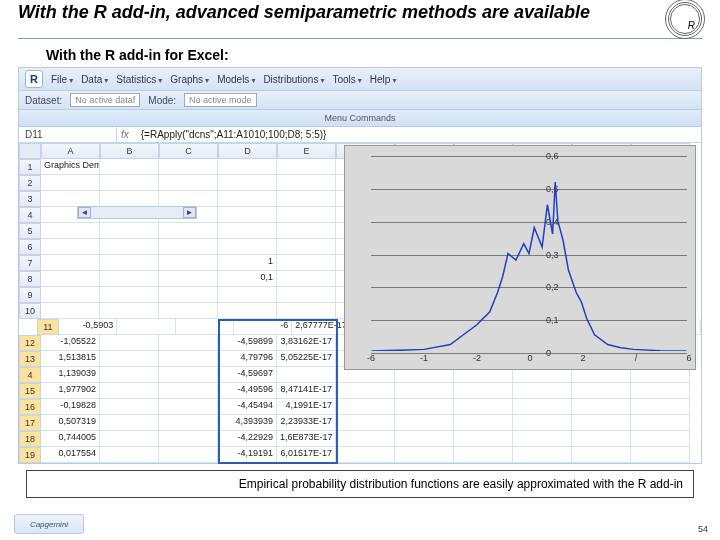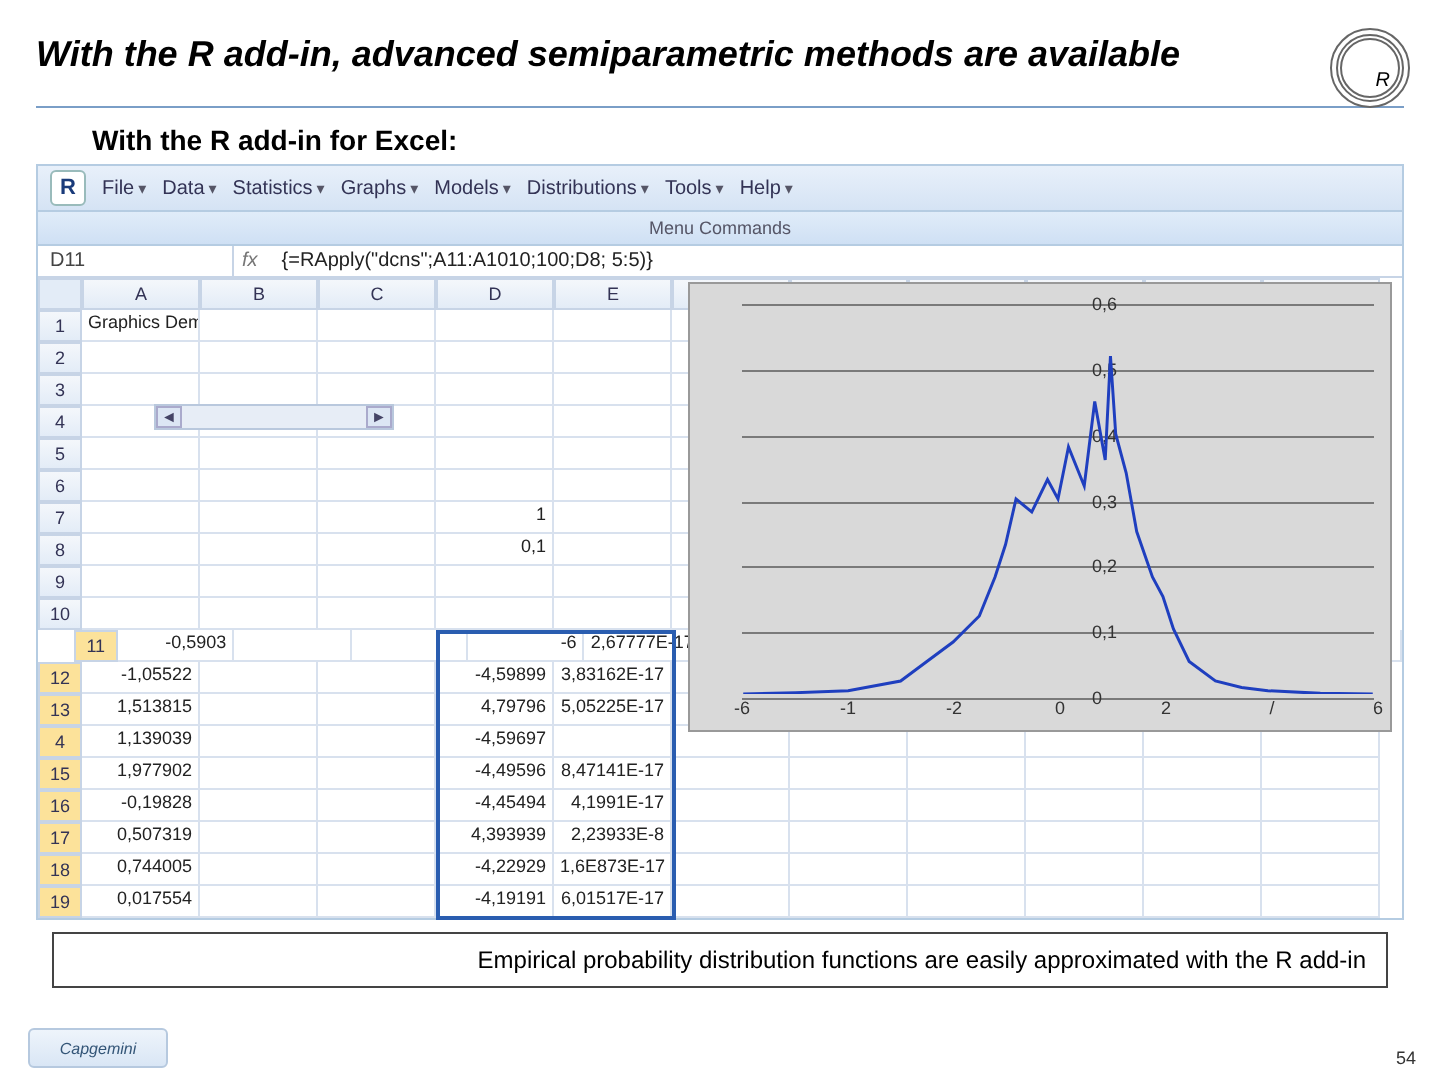--- a/index.html
+++ b/index.html
@@ -1,17 +1,17 @@
 <!DOCTYPE html>
 <html><head>
 <meta charset="utf-8">
 <style>
 *{box-sizing:border-box;margin:0;padding:0;font-family:Arial,Helvetica,sans-serif}
 body{width:720px;height:540px;background:#fff;position:relative;font-size:11px;color:#000}
-.slide{padding:17px 18px 0 18px}
+.slide{padding:2px 18px 0 18px}
 .title-row{display:flex;align-items:flex-start;border-bottom:1px solid #7a9ec7;padding-bottom:2px}
 .title{font-size:18px;font-weight:bold;font-style:italic;flex:1;line-height:1.2}
 .r-badge{width:34px;height:34px;border:3px double #666;border-radius:50%;display:flex;align-items:flex-end;justify-content:flex-end;font-style:italic;font-size:10px;padding:0 4px 2px 0;position:relative}
 .r-badge::before{content:"";position:absolute;inset:0;border:1px solid #666;border-radius:50%;margin:-6px}
 .subtitle{font-size:14px;font-weight:bold;margin:8px 0 4px 28px}
 .rexcel{border:1px solid #b5cce2;margin:2px 0 0 0}
 .menubar{background:linear-gradient(#e8f0fa,#d5e3f4);display:flex;align-items:center;padding:2px 6px;gap:8px;font-size:10px;color:#335;border-bottom:1px solid #b5cce2}
 .menubar .r-icon{width:18px;height:18px;background:#fff;border:1px solid #9bb;border-radius:3px;display:flex;align-items:center;justify-content:center;color:#1a3b7a;font-weight:bold;font-size:11px}
 .menubar span.item{cursor:default}
 .menubar .dd::after{content:"▾";font-size:8px;margin-left:2px;color:#556}
@@ -64,20 +64,26 @@
       <div class="r-icon">R</div>
       <span class="item dd">File</span>
       <span class="item dd">Data</span>
       <span class="item dd">Statistics</span>
       <span class="item dd">Graphs</span>
       <span class="item dd">Models</span>
       <span class="item dd">Distributions</span>
       <span class="item dd">Tools</span>
       <span class="item dd">Help</span>
     </div>
+    <div class="toolbar2">
+      <span>Dataset:</span>
+      <span class="box">No active dataf</span>
+      <span>Mode:</span>
+      <span class="box">No active mode</span>
+    </div>
     <div class="ribbonlabels">
       <div>Menu Commands</div>
     </div>
     <div class="fx-row">
       <div class="namebox">D11</div>
       <div class="fx-main">
         <span class="fx-label">fx</span>
         <span class="fx-input">{=RApply("dcns";A11:A1010;100;D8; 5:5)}</span>
       </div>
     </div>
@@ -323,21 +329,21 @@
             <div class="cell"></div>
             <div class="cell"></div>
             <div class="cell"></div>
           </div>
           <div class="row active" style="display: flex;">
             <div class="rhdr" style="background: rgb(252, 226, 154);">17</div>
             <div class="cell">0,507319</div>
             <div class="cell"></div>
             <div class="cell"></div>
             <div class="cell">4,393939</div>
-            <div class="cell">2,23933E-8</div>
+            <div class="cell">2,23933E-17</div>
             <div class="cell"></div>
             <div class="cell"></div>
             <div class="cell"></div>
             <div class="cell"></div>
             <div class="cell"></div>
             <div class="cell"></div>
           </div>
           <div class="row active" style="display: flex;">
             <div class="rhdr" style="background: rgb(252, 226, 154);">18</div>
             <div class="cell">0,744005</div>

